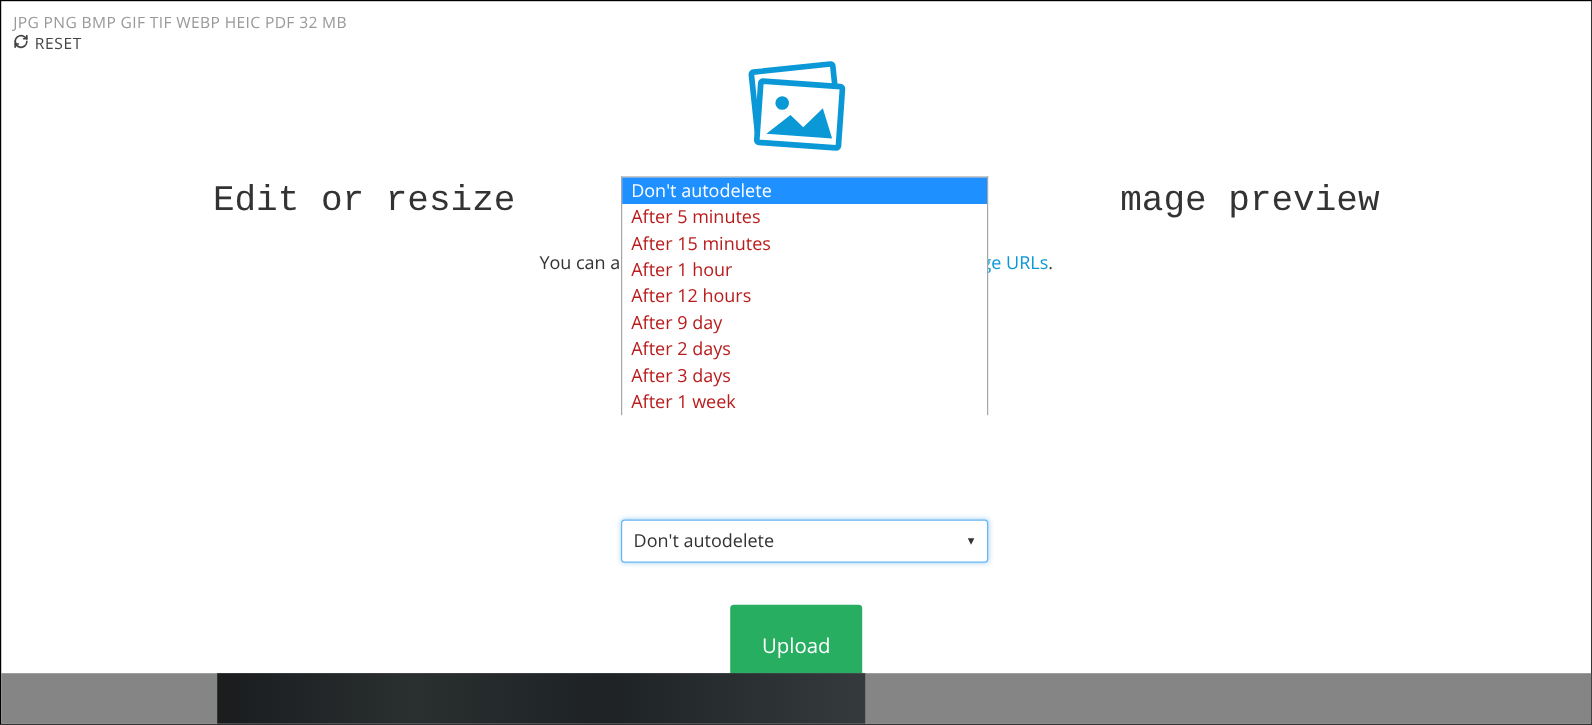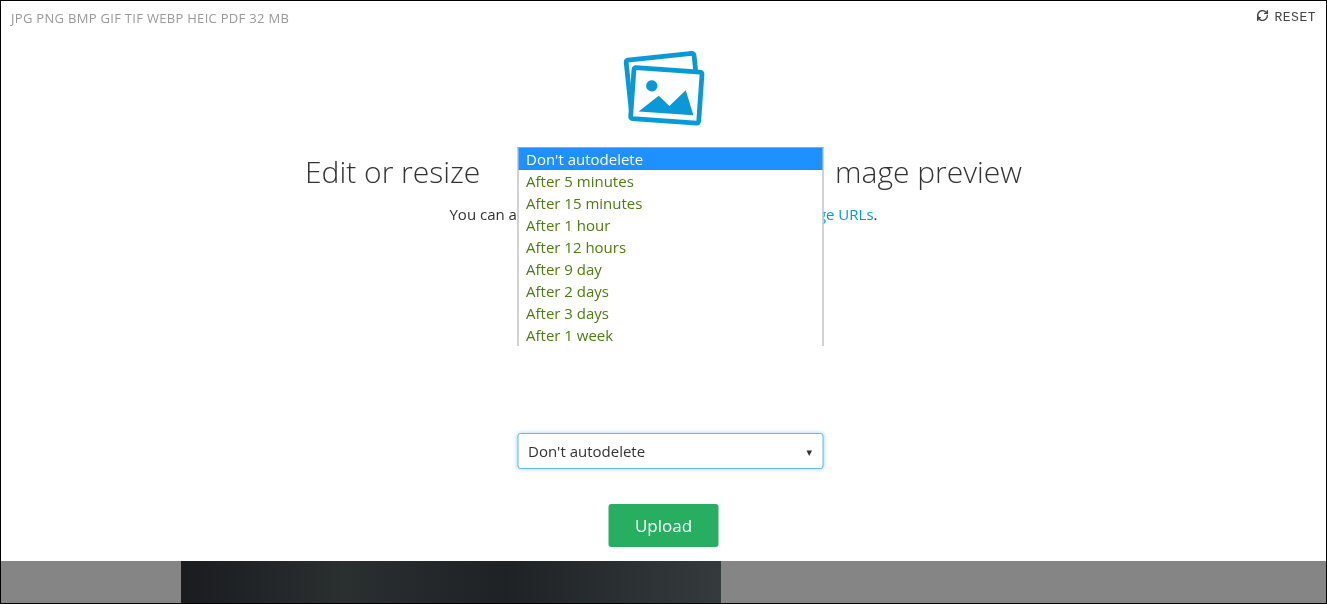--- a/index.html
+++ b/index.html
@@ -19,35 +19,35 @@
     .top-bar {
       position: absolute;
       top: 0;
       left: 0;
       right: 0;
       height: 40px;
       display: flex;
       align-items: flex-start;
       justify-content: space-between;
       padding: 8px 10px 0 10px;
+      flex-direction: column;
     }
     .formats {
       color: #999;
       font-size: 13px;
       letter-spacing: 0.3px;
     }
     .reset-btn {
       display: flex;
       align-items: center;
       gap: 5px;
       color: #444;
       font-size: 13px;
       cursor: pointer;
       letter-spacing: 0.5px;
-      font-family: Liberation Mono, monospace;
     }
     .reset-btn svg {
       width: 13px;
       height: 13px;
     }
     .main {
       position: absolute;
       top: 40px;
       left: 0;
       right: 0;
@@ -59,21 +59,22 @@
       height: 90px;
     }
     .logo-icon svg {
       width: 105px;
       height: 90px;
     }
     .heading {
       font-size: 30px;
       font-weight: 300;
       color: #333;
-      margin-bottom: 12px;
+      margin-bottom: 24px;
+      font-family: Liberation Mono, monospace;
     }
     .subtext {
       font-size: 15px;
       color: #333;
       margin-bottom: 24px;
     }
     .subtext a {
       color: #0b98d6;
       text-decoration: none;
     }
@@ -89,21 +90,21 @@
       width: 306px;
       background: #fff;
       border: 1px solid #a6a6a6;
       border-bottom: none;
       text-align: left;
       z-index: 10;
     }
     .dropdown-list .opt {
       padding: 1px 8px;
       font-size: 15px;
-      color: #4d7c0f;
+      color: #b91c1c;
       cursor: pointer;
       line-height: 20px;
     }
     .dropdown-list .opt.selected {
       background: #1e90ff;
       color: #fff;
     }
     .select-box {
       width: 306px;
       border: 1px solid #68b6f0;
@@ -128,21 +129,21 @@
     }
     .upload-area {
       margin-top: 35px;
       text-align: center;
     }
     .upload-btn {
       background: #27ae60;
       color: #fff;
       border: none;
       border-radius: 3px;
-      padding: 10px 26px;
+      padding: 22px 26px;
       font-size: 17px;
       cursor: pointer;
       font-family: inherit;
     }
     .bottom-strip {
       position: absolute;
       bottom: 0;
       left: 0;
       right: 0;
       height: 42px;

